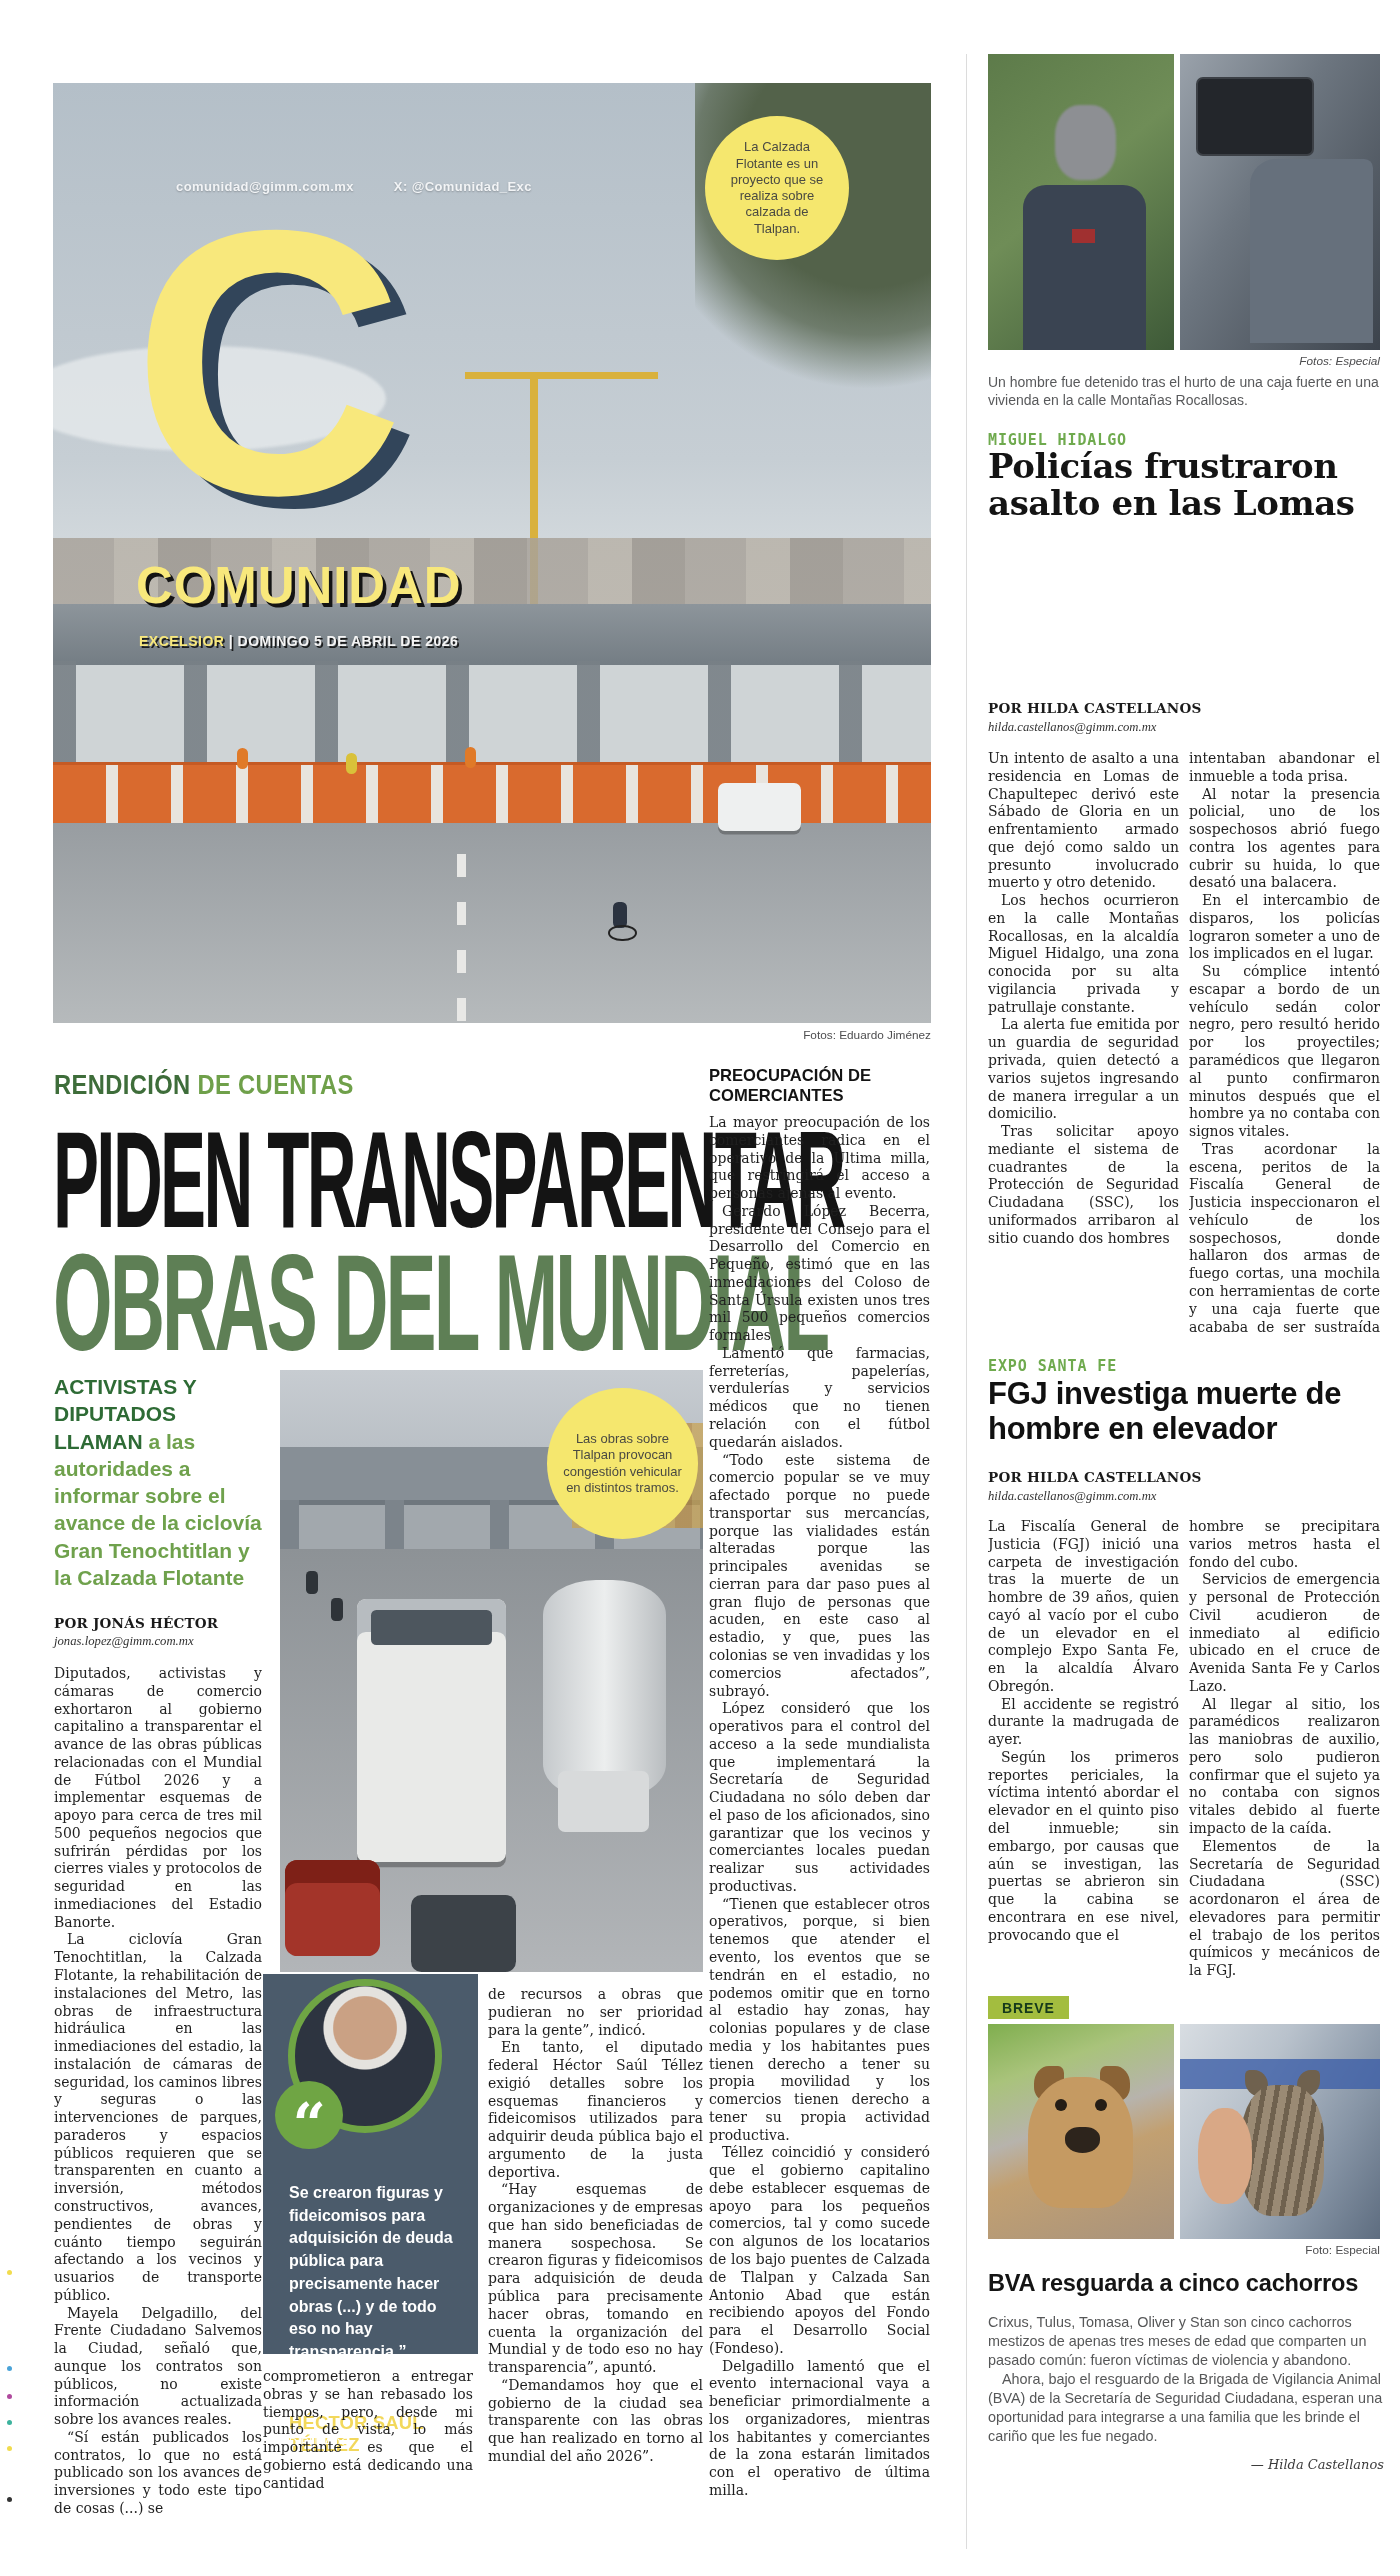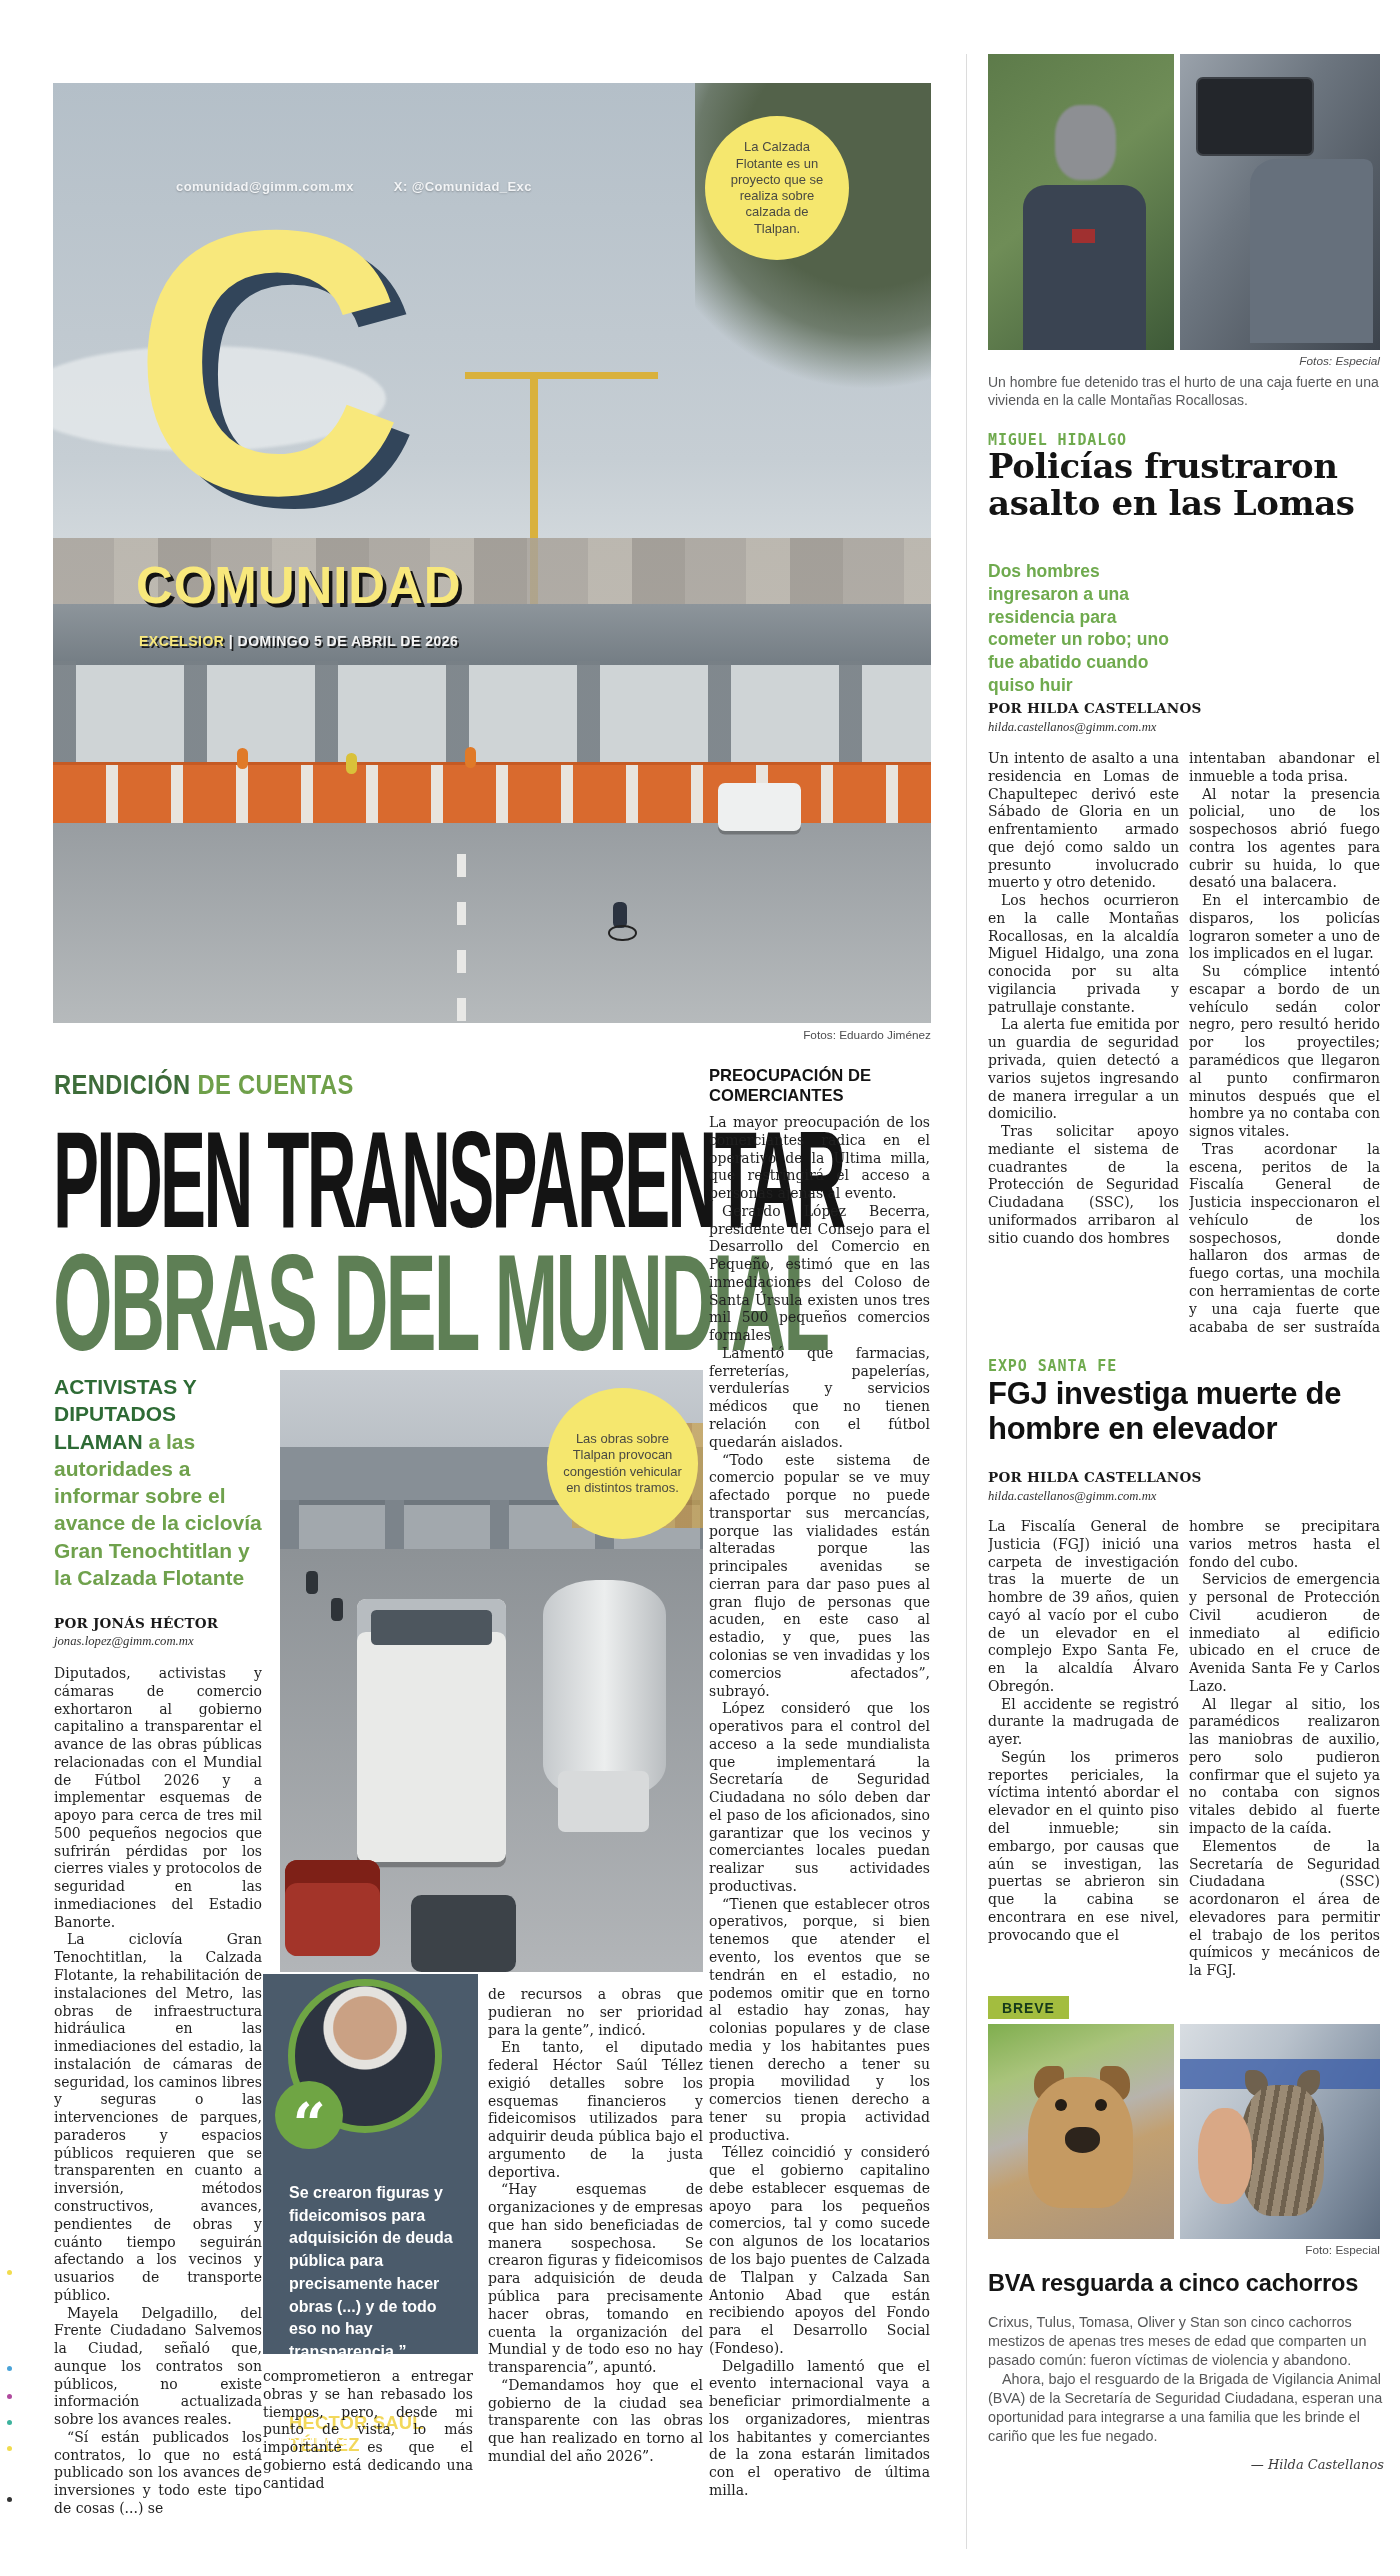--- a/index.html
+++ b/index.html
@@ -185,21 +185,20 @@
     <div class="abs pa-patch"></div>
   </div>
   <div id="photoB" class="abs">
     <div class="abs pb-safe"></div>
     <div class="abs pb-seat"></div>
   </div>
   <div id="railA-credit" class="abs credit">Fotos: Especial</div>
   <div id="railA-caption" class="abs caption">Un hombre fue detenido tras el hurto de una caja fuerte en una vivienda en la calle Montañas Rocallosas.</div>
   <div id="railA-kicker" class="abs kicker">MIGUEL HIDALGO</div>
   <div id="railA-headline" class="abs">Policías frustraron asalto en las Lomas</div>
-  <div id="railA-deck" class="abs">Dos hombres ingresaron a una residencia para cometer un robo; uno fue abatido cuando quiso huir</div>
   <div id="railA-byline" class="abs byline">POR HILDA CASTELLANOS</div>
   <div id="railA-mail" class="abs bymail">hilda.castellanos@gimm.com.mx</div>
   <div id="railA-col1" class="abs serif-col">
       <p>Un intento de asalto a una residencia en Lomas de Chapultepec derivó este Sábado de Gloria en un enfrentamiento armado que dejó como saldo un presunto involucrado muerto y otro detenido.</p>
       <p>Los hechos ocurrieron en la calle Montañas Rocallosas, en la alcaldía Miguel Hidalgo, una zona conocida por su alta vigilancia privada y patrullaje constante.</p>
       <p>La alerta fue emitida por un guardia de seguridad privada, quien detectó a varios sujetos ingresando de manera irregular a un domicilio.</p>
       <p>Tras solicitar apoyo mediante el sistema de cuadrantes de la Protección de Seguridad Ciudadana (SSC), los uniformados arribaron al sitio cuando dos hombres</p>
     </div>
   <div id="railA-col2" class="abs serif-col">
       <p>intentaban abandonar el inmueble a toda prisa.</p>

